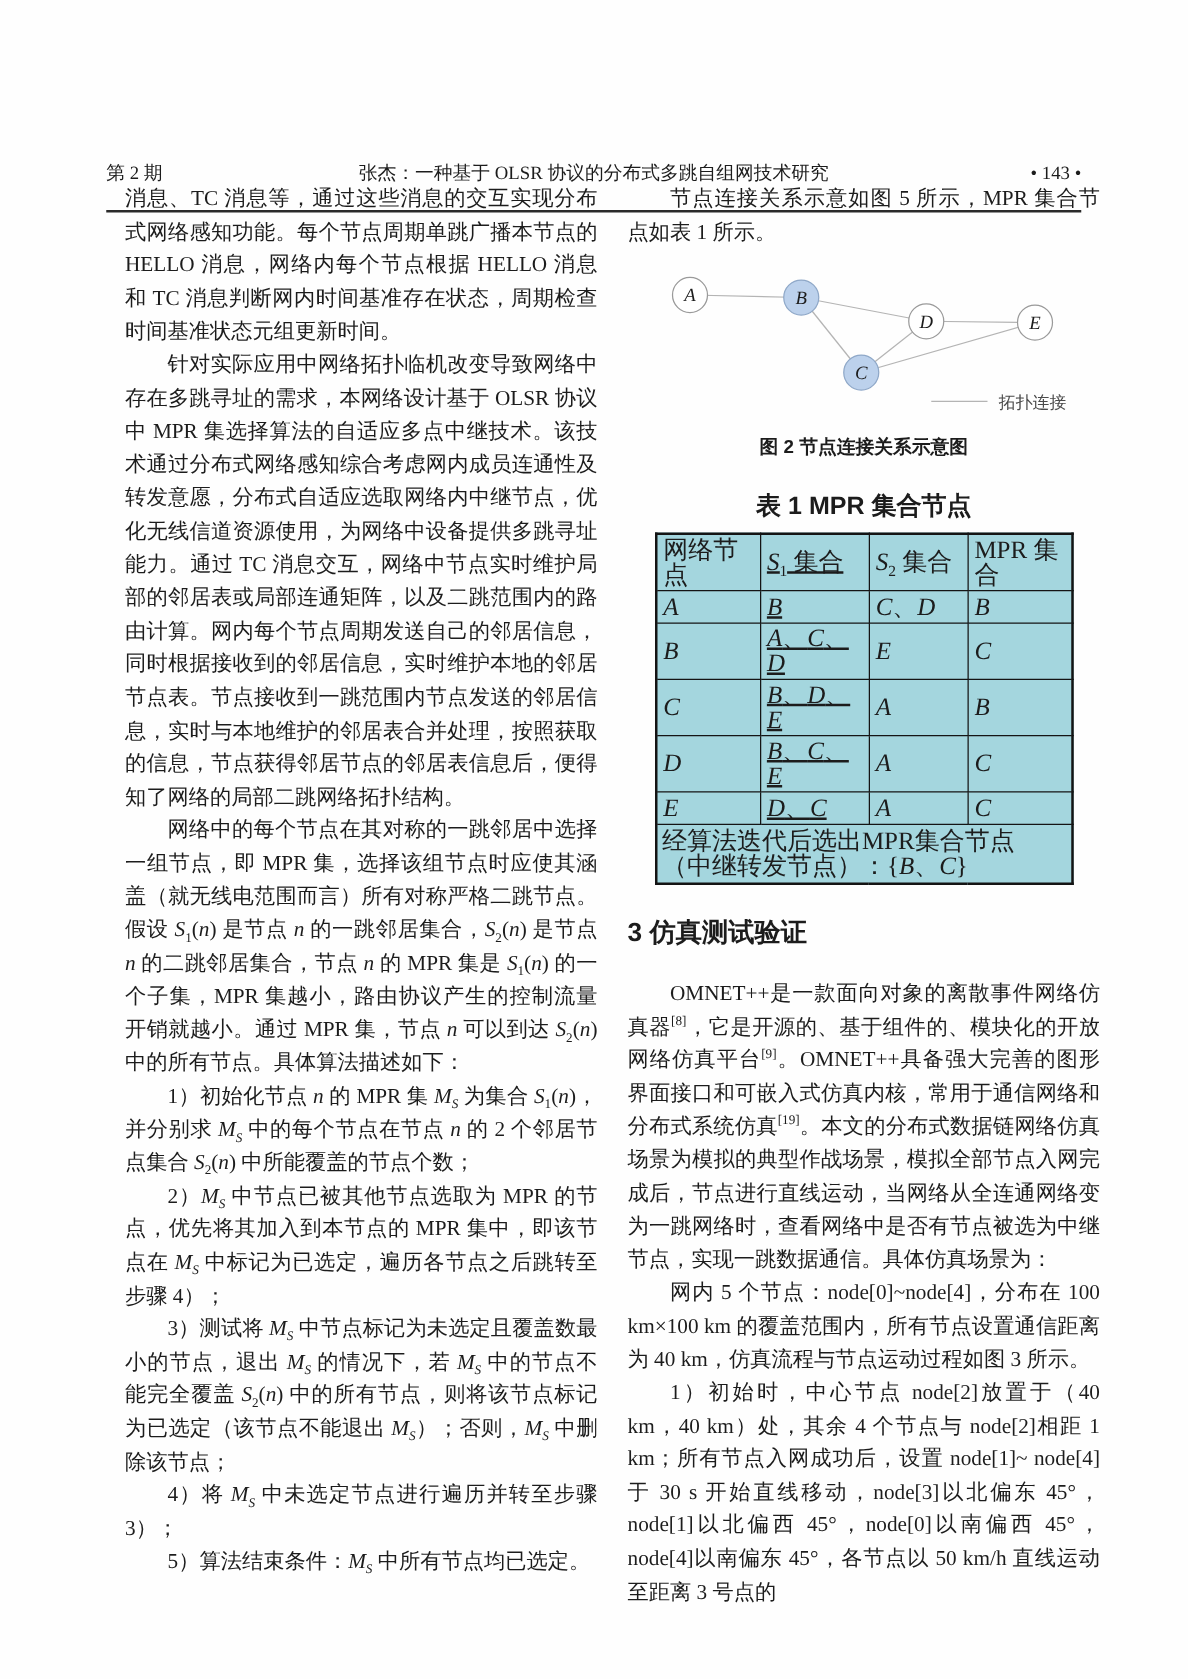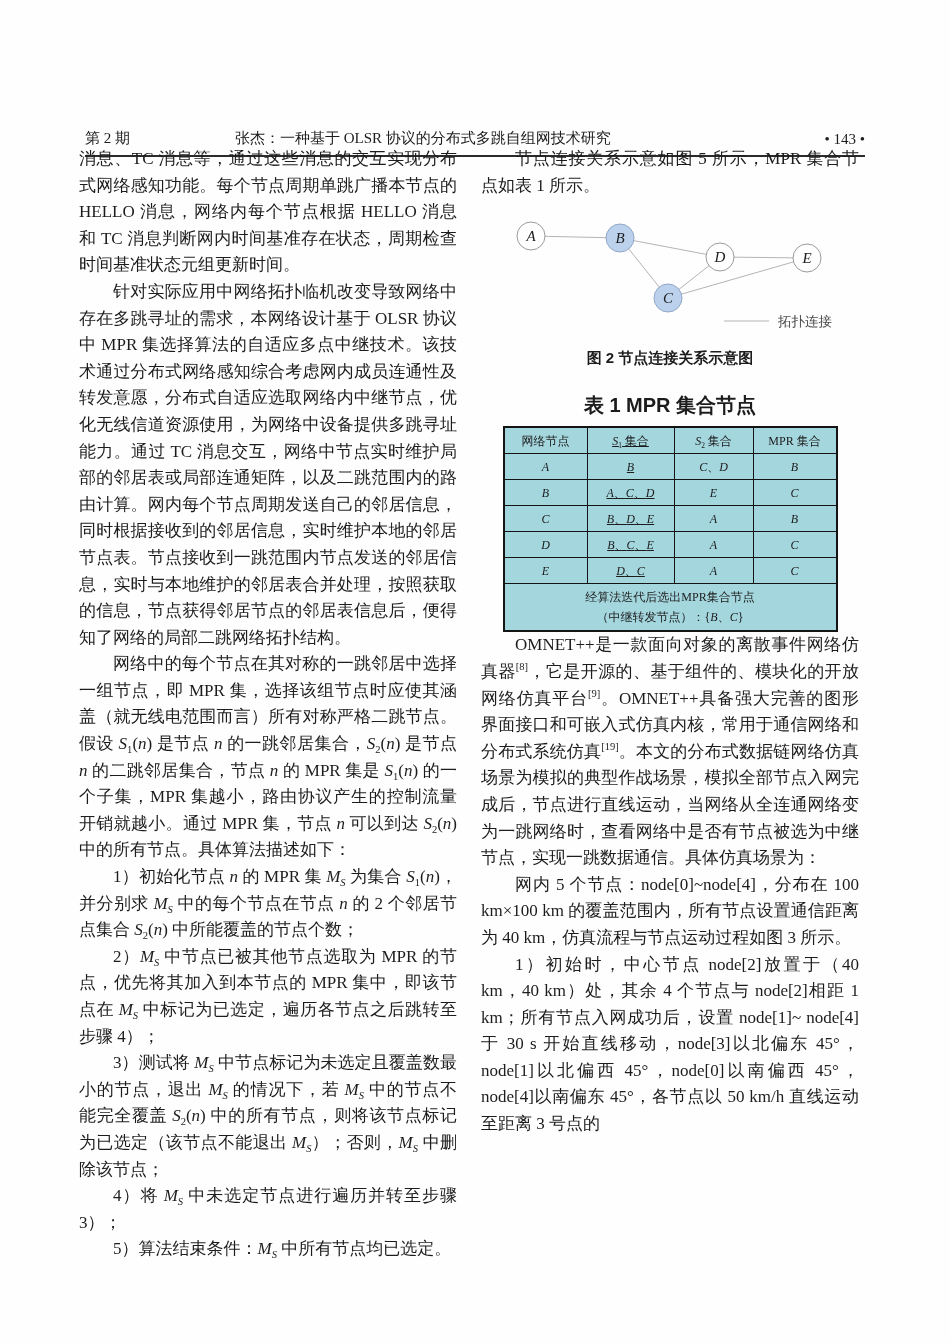--- a/index.html
+++ b/index.html
@@ -6,29 +6,29 @@
   body { background:#ffffff; }
   .page {
     position:relative; width:950px; height:1343px; background:#fefefe;
     font-family:"Liberation Serif","DejaVu Serif",serif;
     color:#1c1c1c; overflow:hidden;
   }
   
   .runhead {
     position:absolute; left:85px; top:111px; width:780px;
     display:flex; align-items:flex-end;
-    font-size:15px; border-bottom:2px solid #2b2b2b; padding-bottom:7px;
+    font-size:15px; border-bottom:2px solid #2b2b2b; padding-bottom:20px;
   }
   .runhead .issue { width:150px; }
-  .runhead .rtitle { flex:1; text-align:left; }
+  .runhead .rtitle { flex:1; text-align:center; }
   .runhead .pageno { width:150px; text-align:right;margin-top:20px; }
 
   
   .columns {
-    position:absolute; left:79px; top:146px; width:780px;
+    position:absolute; left:100px; top:146px; width:780px;
     display:flex; gap:24px;
   }
   .col { width:378px; font-size:17px; line-height:26.6px; text-align:justify; }
   .col p { margin:0; }
   .indent { text-indent:2em; }
   sub { font-size:62%; line-height:0; }
   sup { font-size:62%; line-height:0; }
   i   { font-family:"Liberation Serif","DejaVu Serif",serif; }
 
   .h-sub {
@@ -55,22 +55,22 @@
   .table-title {
     font-family:"Liberation Sans","DejaVu Sans",sans-serif;
     font-weight:bold; font-size:20px; text-align:center;
     margin:20px 0 8px 0 !important; text-indent:0;
   }
   table.mpr {
     border-collapse:collapse; margin:0 auto;
     border:2px solid #141414;
   }
   table.mpr th, table.mpr td {
-    border:1px solid #141414; text-align:center;
-    font-size:12px; font-weight:normal; line-height:20px;
+    border:1px solid #141414; text-align:left;
+    font-size:20px; font-weight:normal; line-height:20px;
     padding:2px 5px; height:21px;
   }
   table.mpr .c0 { width:72px; }
   table.mpr .c1 { width:76px;text-decoration:underline; }
   table.mpr .c2 { width:68px; }
   table.mpr .c3 { width:72px; }
   table.mpr td.tfoot-cell { height:auto; padding:3px 4px; }
 </style>
 </head>
 <body>
@@ -171,20 +171,21 @@
           <tr>
             <td colspan="4" class="tfoot-cell">
               <div>经算法迭代后选出MPR集合节点</div>
               <div>（中继转发节点）：{<i>B</i>、<i>C</i>}</div>
             </td>
           </tr>
         </tfoot>
       </table>
 
 
+      <p class="h-main">3  仿真测试验证</p>
 
       <p class="indent">OMNET++是一款面向对象的离散事件网络仿真器<sup>[8]</sup>，它是开源的、基于组件的、模块化的开放网络仿真平台<sup>[9]</sup>。OMNET++具备强大完善的图形界面接口和可嵌入式仿真内核，常用于通信网络和分布式系统仿真<sup>[19]</sup>。本文的分布式数据链网络仿真场景为模拟的典型作战场景，模拟全部节点入网完成后，节点进行直线运动，当网络从全连通网络变为一跳网络时，查看网络中是否有节点被选为中继节点，实现一跳数据通信。具体仿真场景为：</p>
       <p class="indent">网内 5 个节点：node[0]~node[4]，分布在 100 km×100 km 的覆盖范围内，所有节点设置通信距离为 40 km，仿真流程与节点运动过程如图 3 所示。</p>
       <p class="indent">1）初始时，中心节点 node[2]放置于（40 km，40 km）处，其余 4 个节点与 node[2]相距 1 km；所有节点入网成功后，设置 node[1]~ node[4]于 30 s 开始直线移动，node[3]以北偏东 45°，node[1]以北偏西 45°，node[0]以南偏西 45°，node[4]以南偏东 45°，各节点以 50 km/h 直线运动至距离 3 号点的</p>
     </div>
 
   </div>
 </div>
 
 </body></html>

